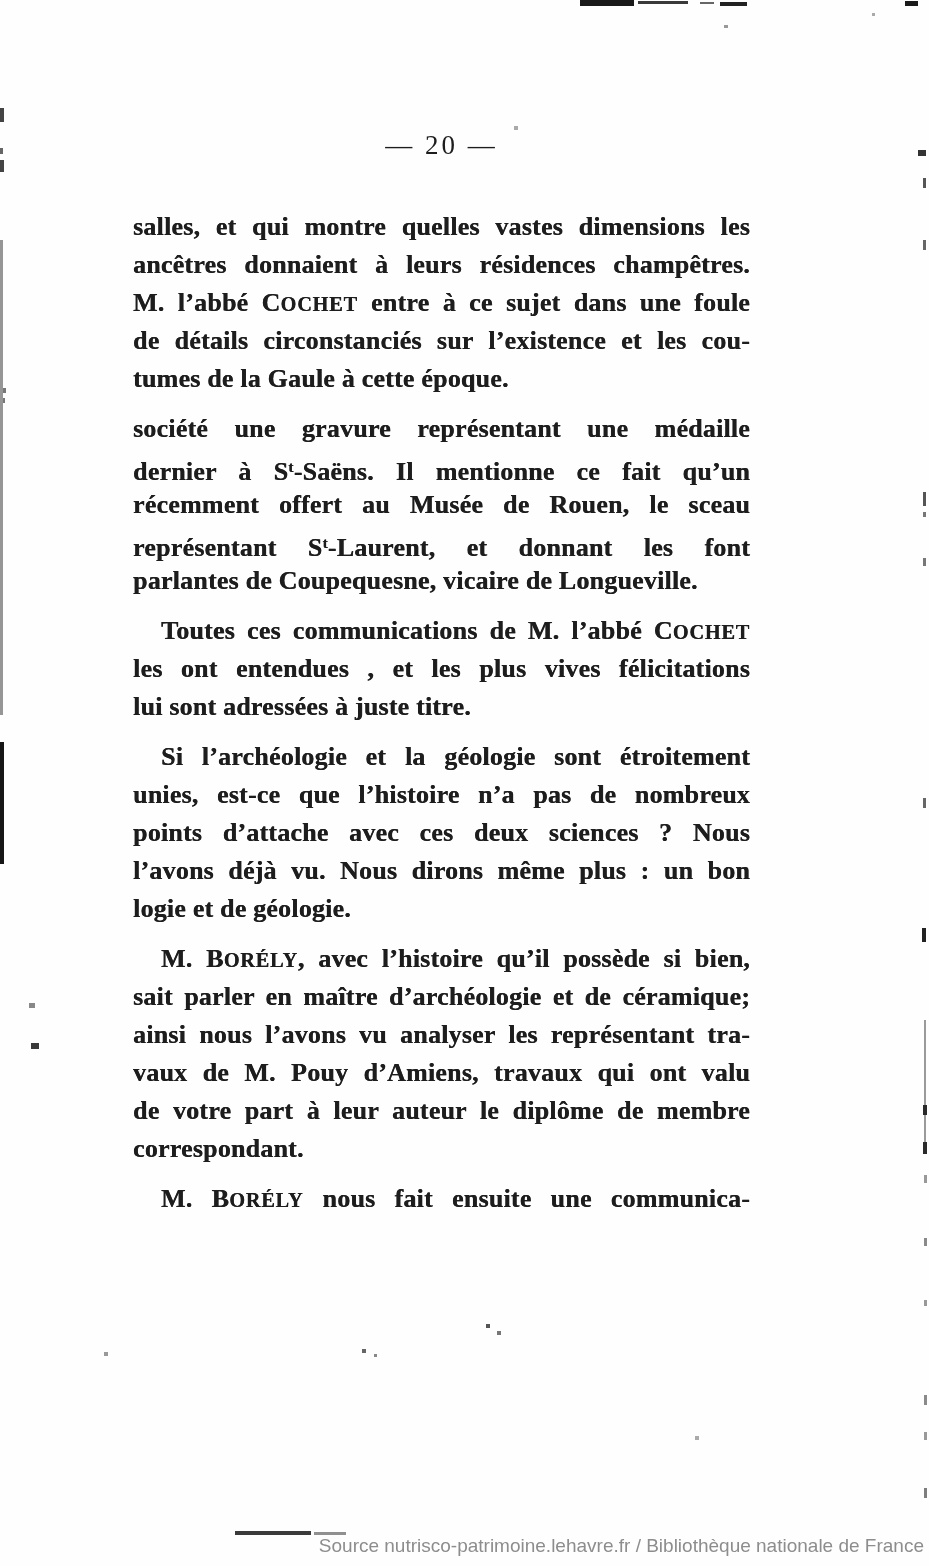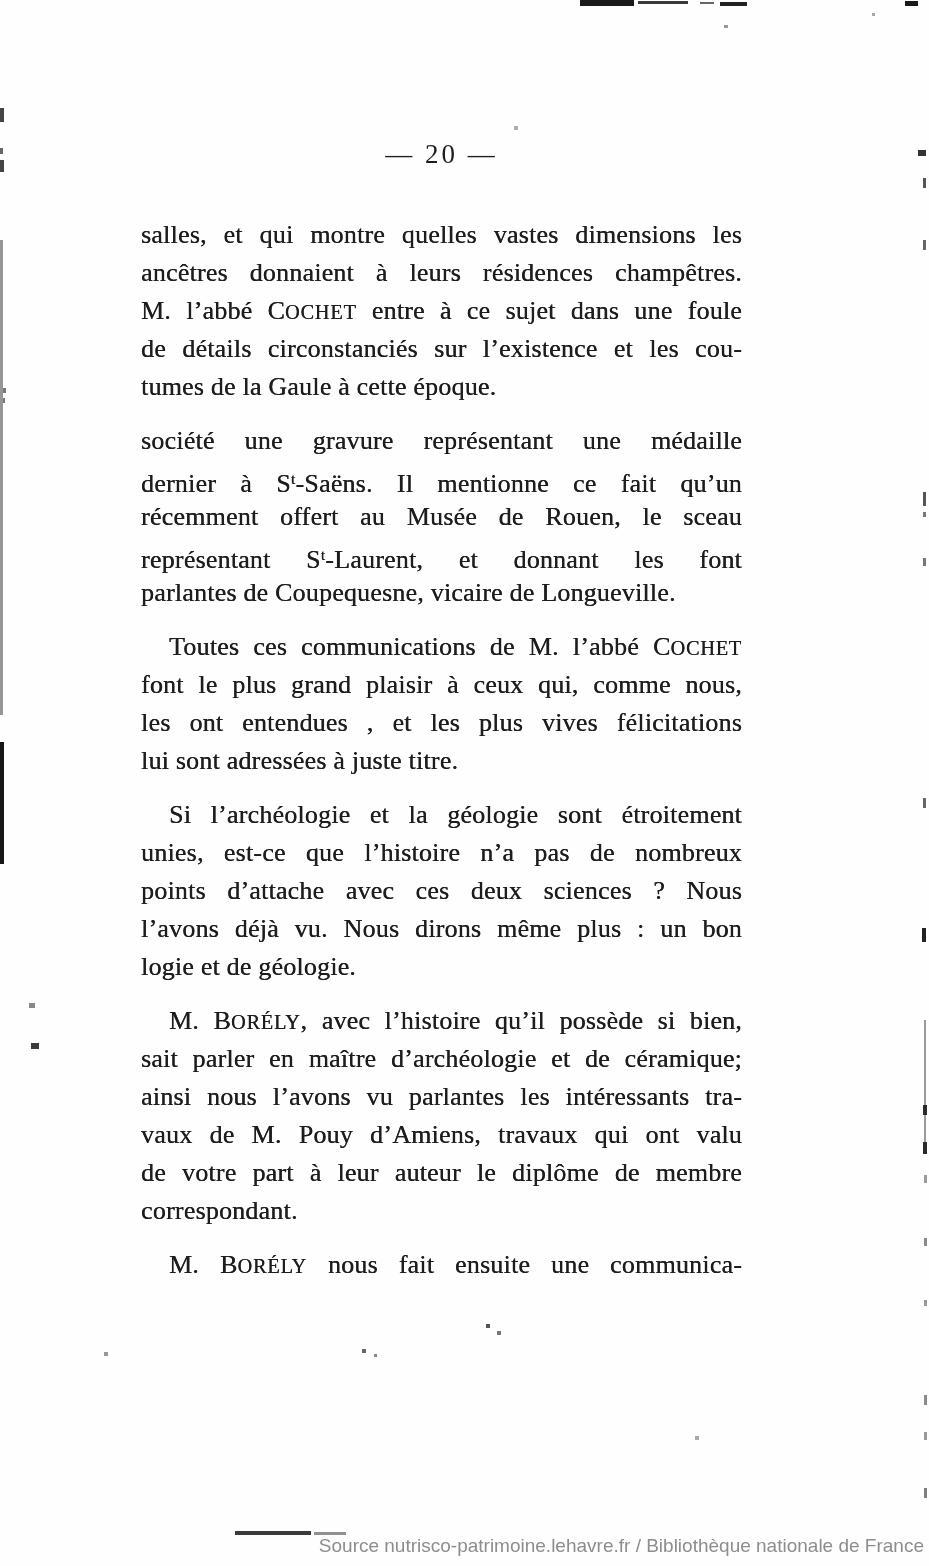--- a/index.html
+++ b/index.html
@@ -10,35 +10,35 @@
   }
   .page {
     position: relative;
     width: 929px; height: 1566px;
     background: #fefefe;
     overflow: hidden;
   }
   
   .page-head {
     position: absolute;
-    top: 138px; left: 125px; width: 633px;
+    top: 129px; left: 125px; width: 633px;
     text-align: center;
     font-size: 27px; line-height: 32px;
     letter-spacing: 3px;
     color: #1d1d1d;
   }
   .text-block {
     position: absolute;
     top: 200px; left: 125px; width: 633px;
     font-size: 26px; line-height: 38px;
     letter-spacing: 0.2px;
     color: #1d1d1d;
     text-shadow: 0.3px 0 0 #2a2a2a;
   }
-  .para { margin: 16px; }
+  .para { margin: 8px; font-weight: bold; }
   .para + .para { margin-top: 12px; }
   .line {
     text-align: justify;
     text-align-last: justify;
     height: 38px;
   }
   .line.last { text-align-last: left; }
   .line.ind { text-indent: 28px; }
   .sc  { font-size: 0.78em; letter-spacing: 0.8px; }
   .sup { font-size: 0.60em; vertical-align: 0.50em; }
@@ -121,37 +121,36 @@
     <div class="para">
       <div class="line"><span>société une gravure représentant une médaille</span></div>
       <div class="line"><span>dernier à S</span><span class="sup">t</span><span>-Saëns. Il mentionne ce fait qu’un</span></div>
       <div class="line"><span>récemment offert au Musée de Rouen, le sceau</span></div>
       <div class="line"><span>représentant S</span><span class="sup">t</span><span>-Laurent, et donnant les font</span></div>
       <div class="line last"><span>parlantes de Coupequesne, vicaire de Longueville.</span></div>
     </div>
 
     <div class="para">
       <div class="line ind"><span>Toutes ces communications de M. l’abbé C</span><span class="sc">OCHET</span></div>
-      <div class="line"><span>font le plus grand plaisir à ceux qui, comme nous,</span></div>
       <div class="line"><span>les ont entendues , et les plus vives félicitations</span></div>
       <div class="line last"><span>lui sont adressées à juste titre.</span></div>
     </div>
 
     <div class="para">
       <div class="line ind"><span>Si l’archéologie et la géologie sont étroitement</span></div>
       <div class="line"><span>unies, est-ce que l’histoire n’a pas de nombreux</span></div>
       <div class="line"><span>points d’attache avec ces deux sciences ? Nous</span></div>
       <div class="line"><span>l’avons déjà vu. Nous dirons même plus : un bon</span></div>
       <div class="line last"><span>logie et de géologie.</span></div>
     </div>
 
     <div class="para">
       <div class="line ind"><span>M. B</span><span class="sc">ORÉLY</span><span>, avec l’histoire qu’il possède si bien,</span></div>
       <div class="line"><span>sait parler en maître d’archéologie et de céramique;</span></div>
-      <div class="line"><span>ainsi nous l’avons vu parlantes les intéressants tra-</span></div>
+      <div class="line"><span>ainsi nous l’avons vu analyser les représentant tra-</span></div>
       <div class="line"><span>vaux de M. Pouy d’Amiens, travaux qui ont valu</span></div>
       <div class="line"><span>de votre part à leur auteur le diplôme de membre</span></div>
       <div class="line last"><span>correspondant.</span></div>
     </div>
 
     <div class="para">
       <div class="line ind"><span>M. B</span><span class="sc">ORÉLY</span><span> nous fait ensuite une communica-</span></div>
     </div>
 
   </div>

